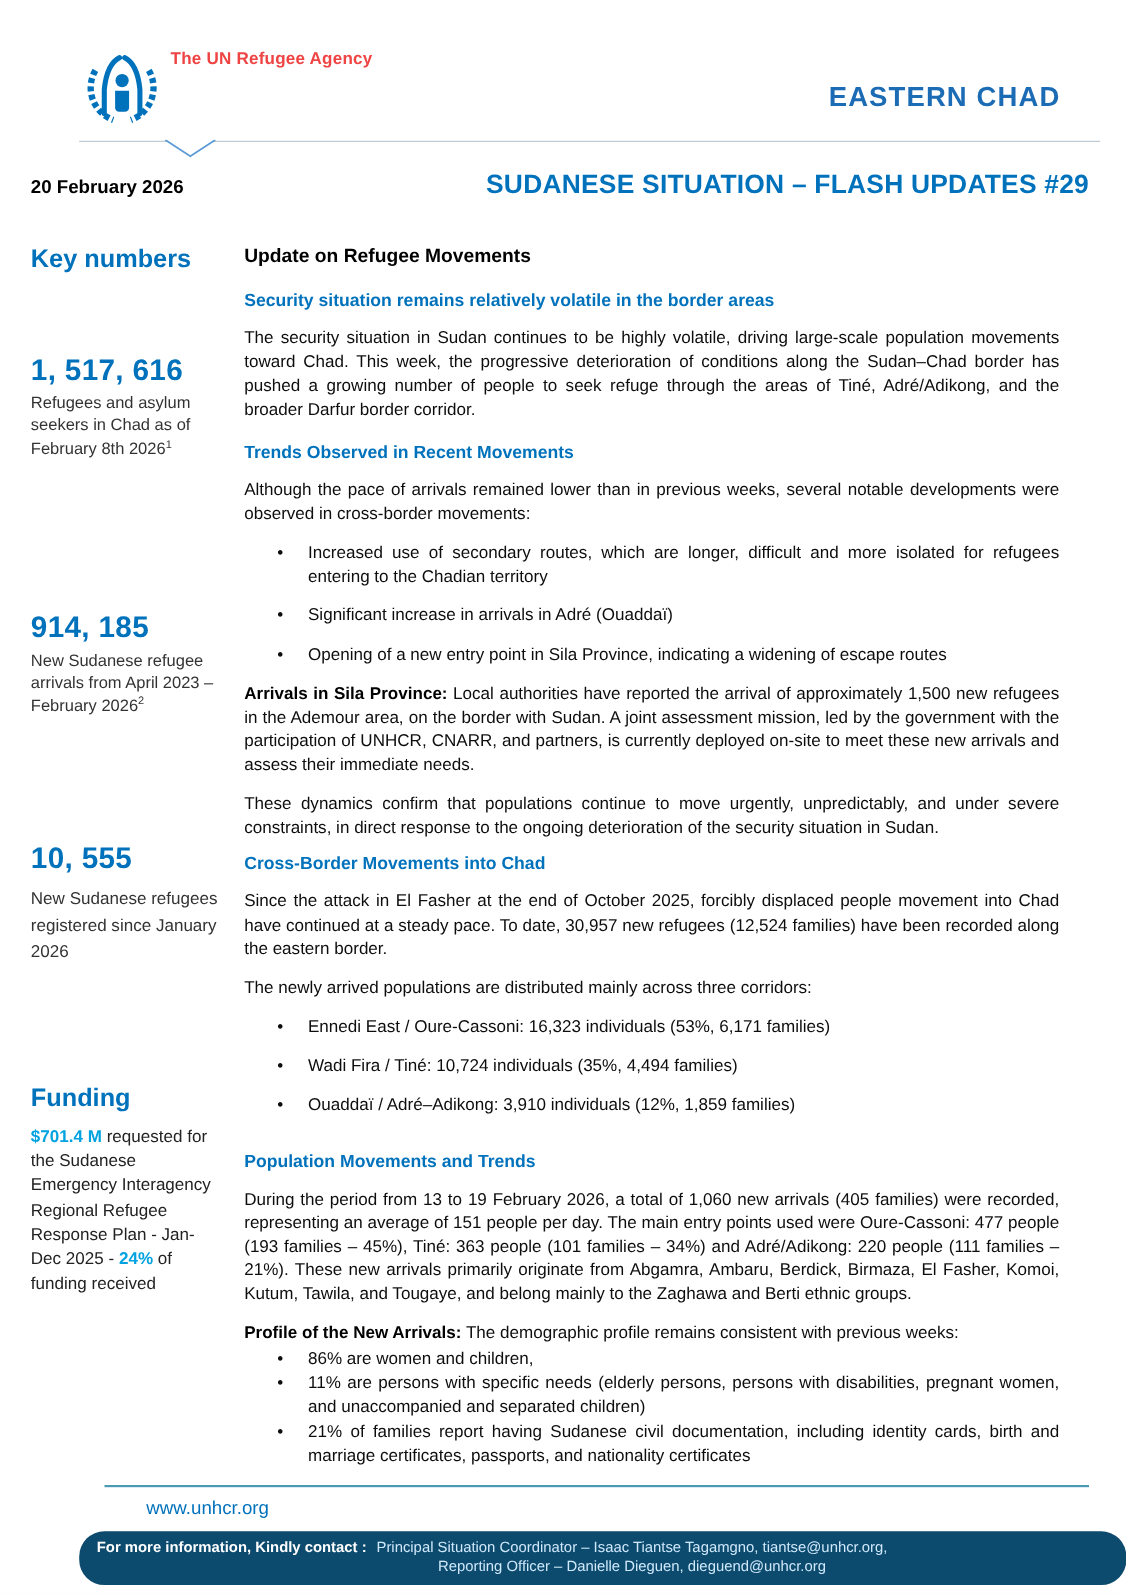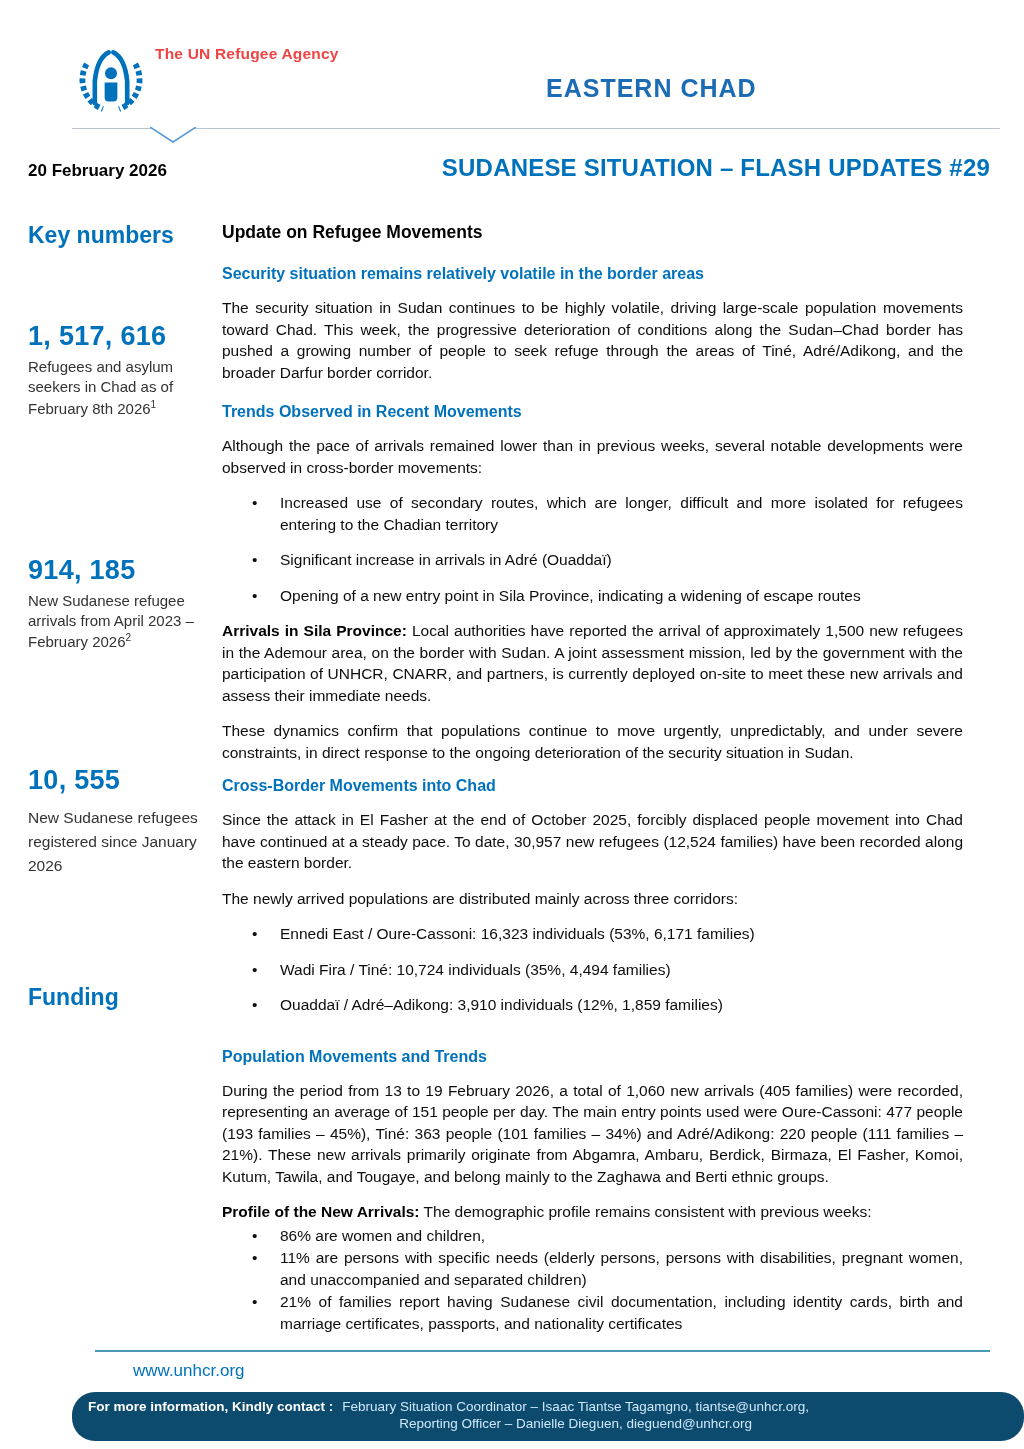--- a/index.html
+++ b/index.html
@@ -9,21 +9,21 @@
     display:flex; flex-direction:column; overflow:hidden; position:relative;
     font-family:"Liberation Sans", sans-serif; color:#111;
   }
 
   
   .logo-row { display:flex; align-items:flex-start; padding:42px 0 0 74px; }
   .emblem { width:74px; height:74px; flex:0 0 auto; }
   .logo-text { margin-left:7px; }
   .logo-name { font-size:47px; font-weight:bold; color:#0072BC; line-height:0.92; letter-spacing:1px; }
   .logo-tagline { font-size:15.5px; font-weight:bold; color:#ef4444; margin-top:3px; letter-spacing:0.2px; }
-  .region-title { flex:1; text-align:center; padding-right:60px; margin-top:32px;
+  .region-title { flex:1; text-align:right; padding-right:60px; margin-top:32px;
     font-size:25px; font-weight:bold; color:#1b6cb5; letter-spacing:1px; }
 
   .header-rule { position:relative; margin:12px 24px 0 72px; height:16px; }
   .header-rule .line { position:absolute; top:0; left:0; right:0; border-top:1.5px solid #b9c4cc; }
   .header-rule .chev { position:absolute; left:78px; top:-1px; width:46px; height:17px; }
 
   .date-row { display:flex; margin-top:10px; align-items:baseline; }
   .date { width:194px; padding-left:28px; font-weight:bold; font-size:17px; color:#000; flex:0 0 auto; }
   .doc-title { flex:1; text-align:right; padding-right:34px;
     color:#0072BC; font-weight:bold; font-size:24px; letter-spacing:0.2px; }
@@ -117,20 +117,21 @@
         <div class="stat-caption"><span>New Sudanese refugee arrivals from April 2023 – February 2026</span><sup>2</sup></div>
       </div>
 
       <div class="stat stat3">
         <div class="stat-value">10, 555</div>
         <div class="stat-caption"><span>New Sudanese refugees registered since January 2026</span><sup></sup></div>
       </div>
 
       <div class="funding">
         <div class="side-heading">Funding</div>
+        <div class="funding-text"><span class="accent">$701.4 M</span><span> requested for the Sudanese Emergency Interagency Regional Refugee Response Plan - Jan- Dec 2025 - </span><span class="accent">24%</span><span> of funding received</span></div>
       </div>
     </aside>
 
     <main class="main">
       <div class="main-title">Update on Refugee Movements</div>
 
       <div class="sec-heading mt22">Security situation remains relatively volatile in the border areas</div>
       <p class="body">The security situation in Sudan continues to be highly volatile, driving large-scale population movements toward Chad. This week, the progressive deterioration of conditions along the Sudan–Chad border has pushed a growing number of people to seek refuge through the areas of Tiné, Adré/Adikong, and the broader Darfur border corridor.</p>
 
       <div class="sec-heading mt20">Trends Observed in Recent Movements</div>
@@ -163,19 +164,19 @@
       </ul>
     </main>
   </div>
 
   <div class="footer">
     <div class="footer-rule"></div>
     <div class="footer-url">www.unhcr.org</div>
     <div class="footer-band">
       <span class="band-label">For more information, Kindly contact :</span>
       <span class="band-lines">
-        <div>February Situation Coordinator – Isaac Tiantse Tagamgno, tiantse@unhcr.org,</div>
+        <div>Principal Situation Coordinator – Isaac Tiantse Tagamgno, tiantse@unhcr.org,</div>
         <div>Reporting Officer – Danielle Dieguen, dieguend@unhcr.org</div>
       </span>
     </div>
   </div>
 
 </div>
 
 </body></html>

